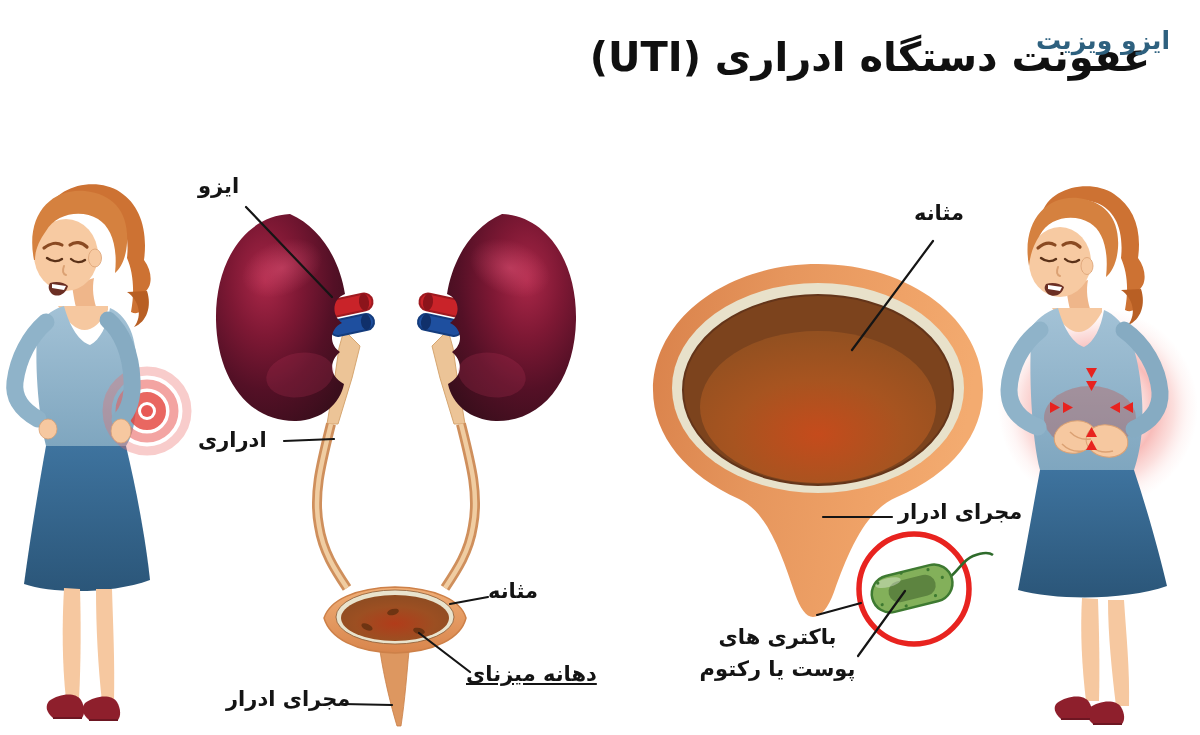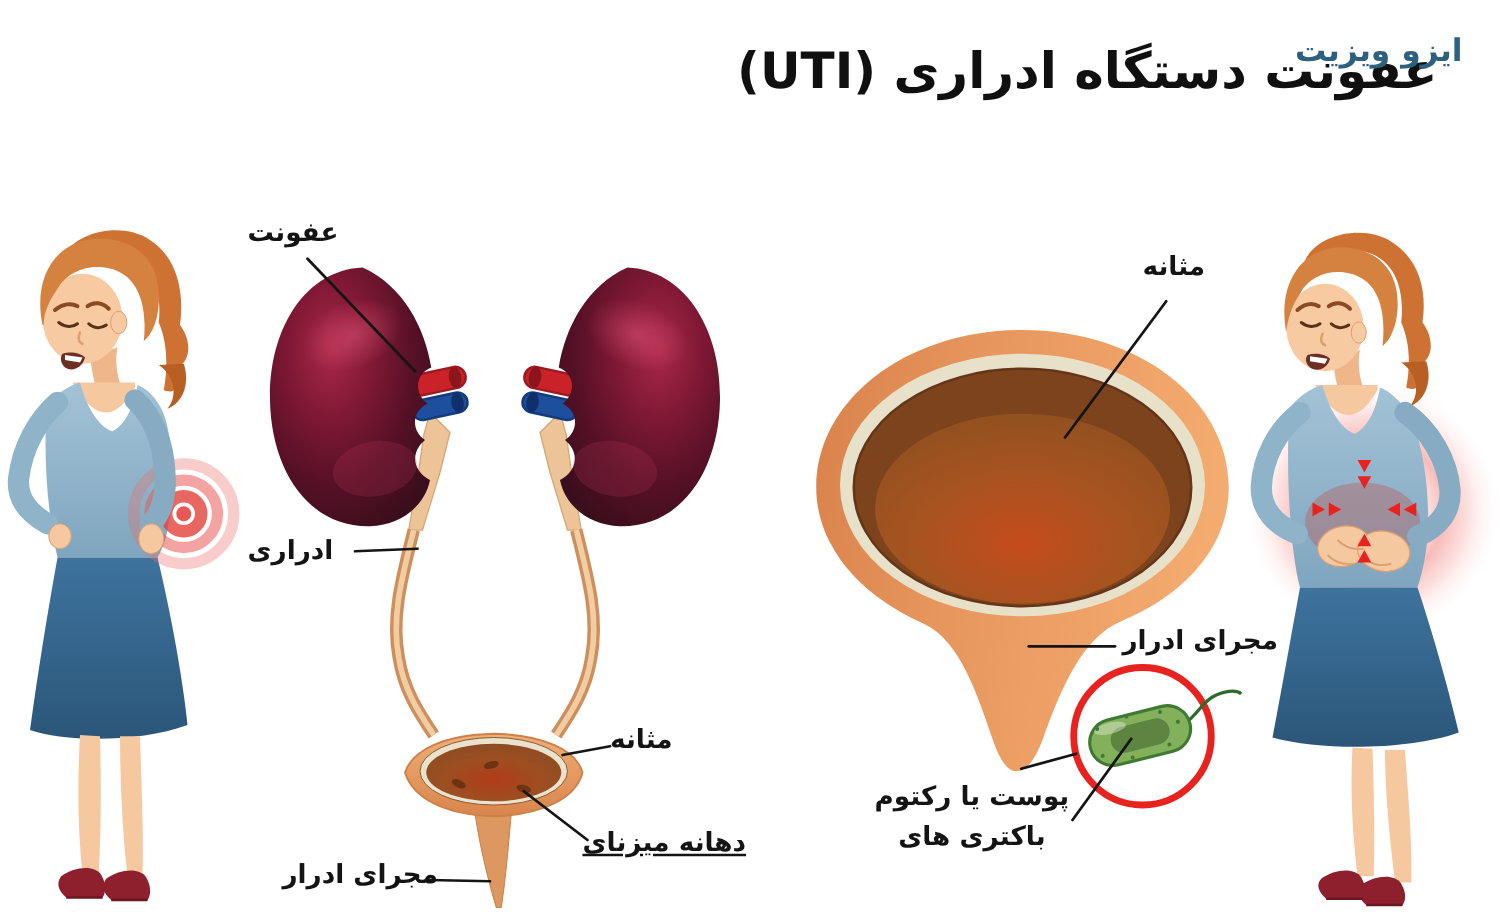--- a/index.html
+++ b/index.html
@@ -234,25 +234,25 @@
     <line x1="933" y1="241" x2="852" y2="350"></line>
     <line x1="823" y1="517" x2="892" y2="517"></line>
     <line x1="817" y1="615" x2="861" y2="603"></line>
     <line x1="905" y1="591" x2="858" y2="656"></line>
   </g>
 </svg>
 
 <div id="title">عفونت دستگاه ادراری (UTI)</div>
 <div id="brand">ایزو ویزیت</div>
 
-<div class="lbl" style="left:198px;top:174px;">عفونت</div>
+<div class="lbl" style="left:198px;top:174px;">ایزو</div>
 <div class="lbl" style="left:198px;top:428px;">ادراری</div>
 <div class="lbl" style="left:488px;top:579px;">مثانه</div>
 <div class="lbl" style="left:466px;top:662px;text-decoration:underline;">دهانه میزنای</div>
 <div class="lbl" style="left:226px;top:687px;">مجرای ادرار</div>
 <div class="lbl" style="left:914px;top:201px;">مثانه</div>
 <div class="lbl" style="left:898px;top:500px;">مجرای ادرار</div>
 <div id="bacteria-label">
+  <div>باکتری های</div>
   <div>پوست یا رکتوم</div>
-  <div>باکتری های</div>
 </div>
 
 </div>
 
 </body></html>

